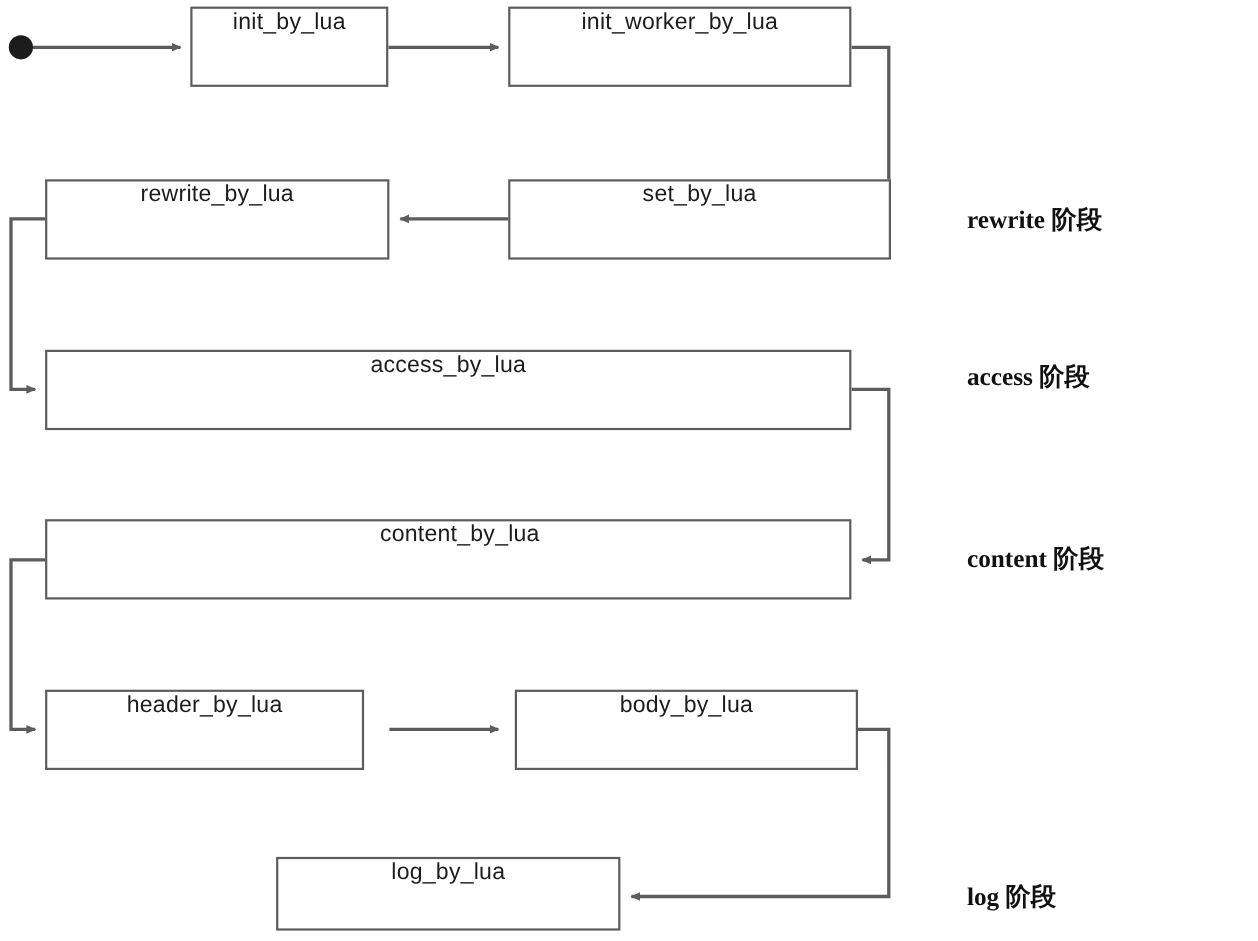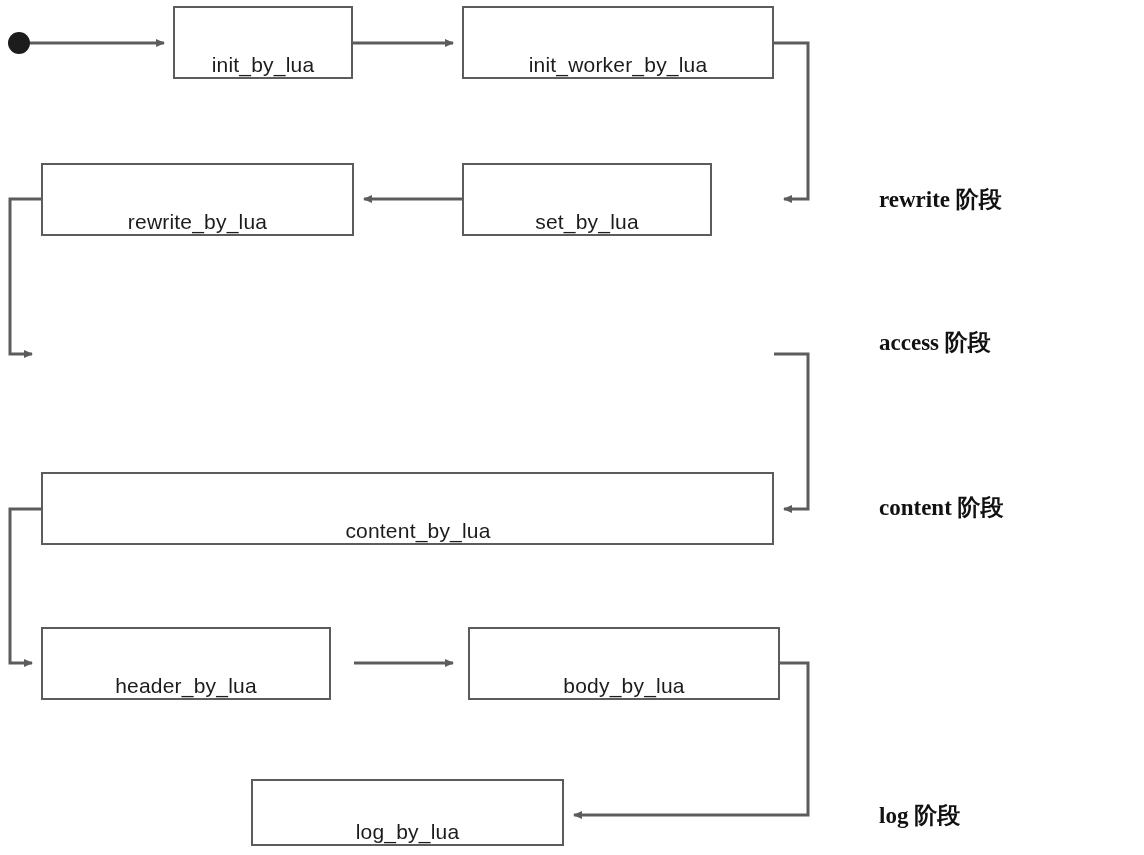--- a/index.html
+++ b/index.html
@@ -25,21 +25,21 @@
     width: 1144px;
     height: 855px;
     pointer-events: none;
   }
   .node {
     position: absolute;
     box-sizing: border-box;
     border: 2px solid #5c5c5c;
     background: #ffffff;
     display: flex;
-    align-items: flex-end;
+    align-items: flex-start;
     justify-content: center;
     font-size: 21px;
     color: #1c1c1c;
     letter-spacing: 0.2px;
     font-family: "Liberation Sans", sans-serif;
   }
   .phase-label {
     position: absolute;
     font-size: 23px;
     font-weight: bold;
@@ -93,24 +93,27 @@
   </div>
 
   <div class="node" style="left:41px; top:163px; width:313px; height:73px;">
     <span>rewrite_by_lua</span>
   </div>
 
   <div class="node" style="left:462px; top:6px; width:312px; height:73px;">
     <span>init_worker_by_lua</span>
   </div>
 
-  <div class="node" style="left:462px; top:163px; width:250px; height:73px;">
+  <div class="node" style="left:462px; top:163px; width:348px; height:73px;">
     <span>set_by_lua</span>
   </div>
 
+  <div class="node" style="left:41px; top:318px; width:733px; height:73px;">
+    <span>access_by_lua</span>
+  </div>
 
   <div class="node" style="left:41px; top:472px; width:733px; height:73px;padding-left:21px;">
     <span>content_by_lua</span>
   </div>
 
   <div class="node" style="left:41px; top:627px; width:290px; height:73px;">
     <span>header_by_lua</span>
   </div>
 
   <div class="node" style="left:468px; top:627px; width:312px; height:73px;">

